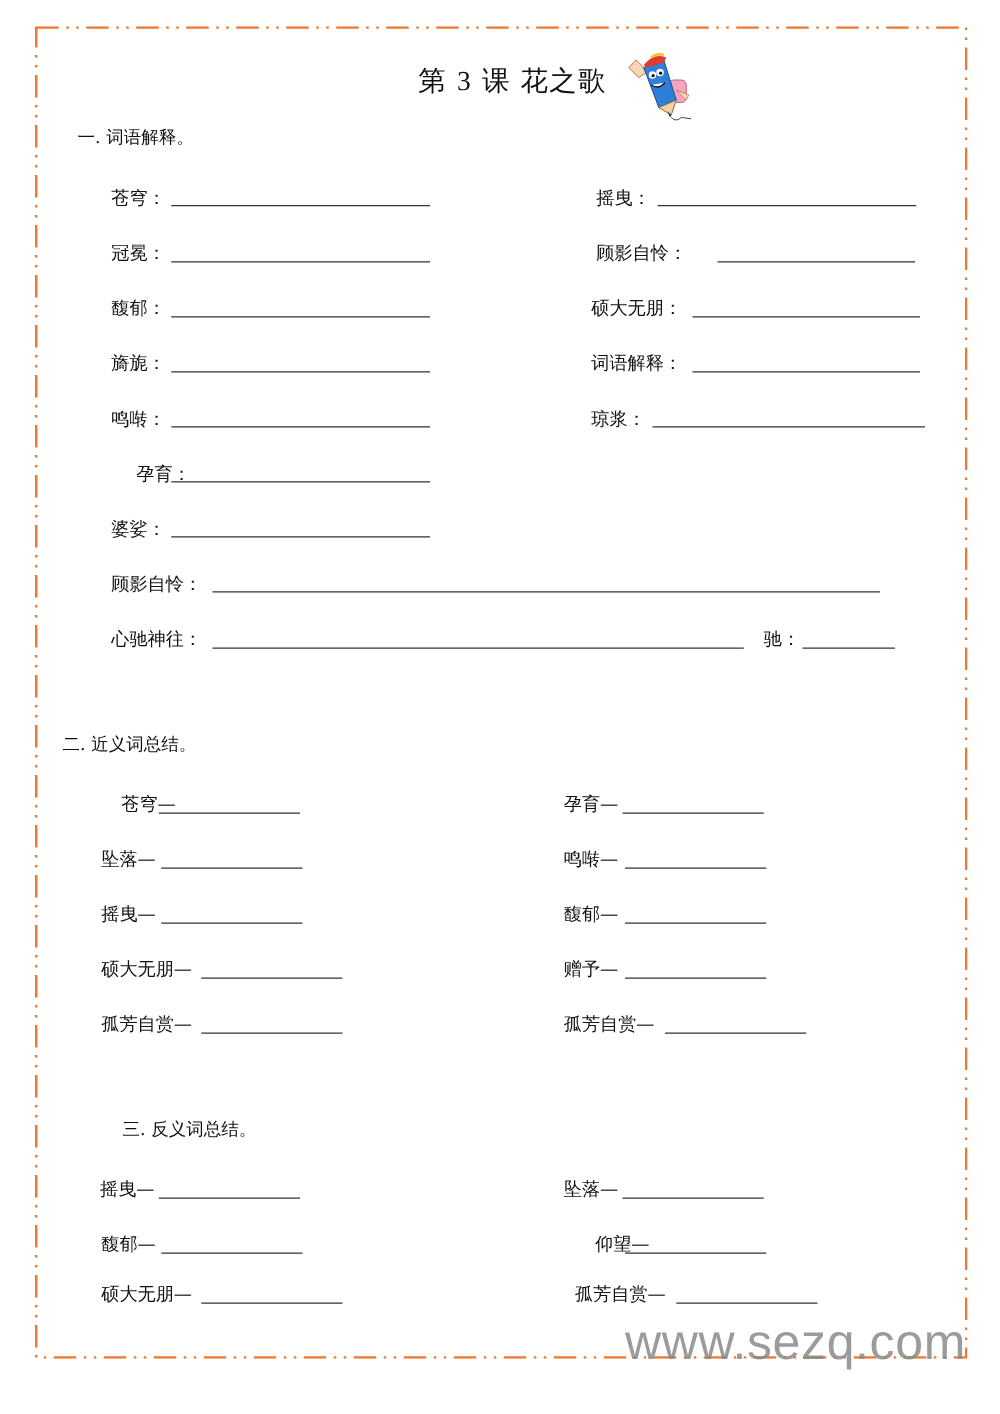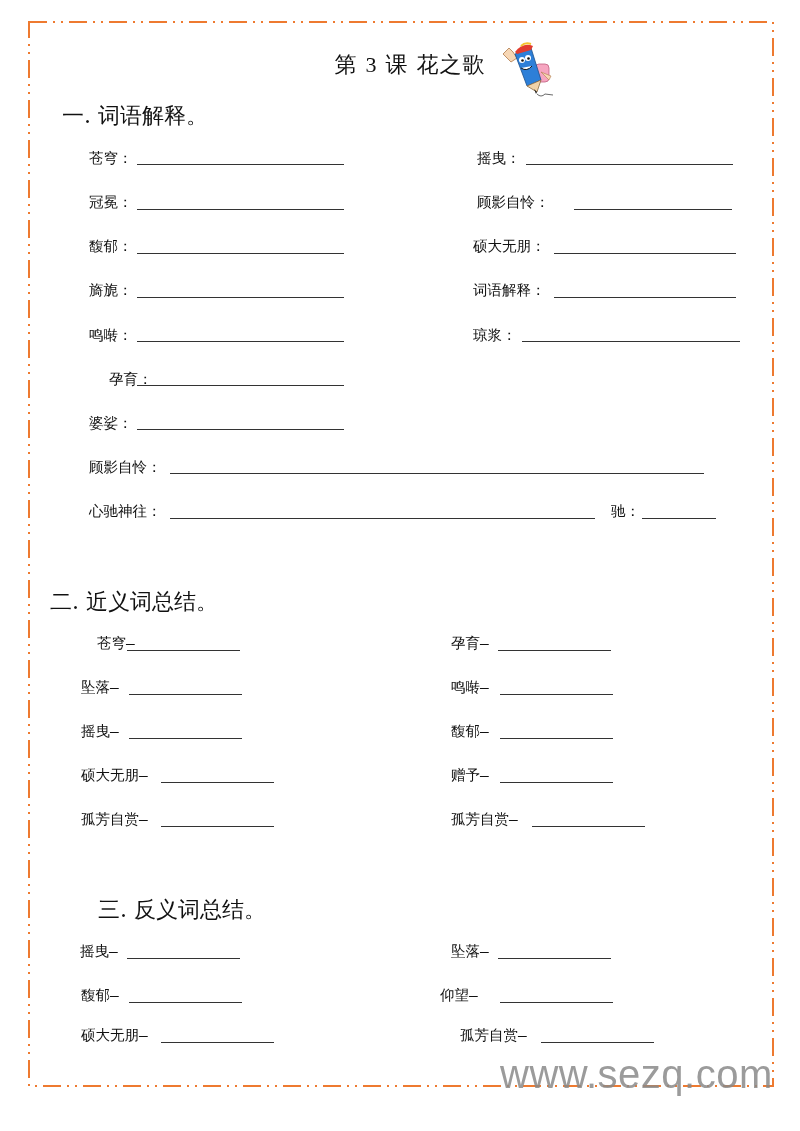--- a/index.html
+++ b/index.html
@@ -4,22 +4,22 @@
 <style>
   html, body { margin: 0; padding: 0; background: #ffffff; }
   body { width: 800px; height: 1131px; position: relative; overflow: hidden;
          font-family: "DejaVu Serif", "Liberation Serif", serif; color: #111; }
   .frame { position: absolute; left: 28px; top: 21px; width: 744px; height: 1064px; }
   .frame svg { position: absolute; left: 0; top: 0; }
   .title { position: absolute; top: 50px; left: 0; width: 820px; text-align: center;
            font-size: 22px; letter-spacing: 1px; color: #111; }
   .title .num { font-family: "Liberation Serif", serif; }
   .mascot { position: absolute; left: 497px; top: 40px; width: 62px; height: 62px; }
-  .heading { position: absolute; font-size: 22px; color: #111; }
-  .item { position: absolute; font-size: 14.5px; white-space: nowrap; color: #111; font-family: Liberation Mono, monospace; }
+  .heading { position: absolute; font-size: 14px; color: #111; }
+  .item { position: absolute; font-size: 14.5px; white-space: nowrap; color: #111; }
   .line { position: absolute; height: 0; border-bottom: 1.3px solid #333; }
   .watermark { position: absolute; left: 500px; top: 1052px; font-family: "Liberation Sans", sans-serif;
                font-size: 40px; color: #8a8a8a; opacity: 0.85; letter-spacing: 0.5px; }
 </style>
 </head>
 <body>
 
 <div class="frame">
   <svg width="746" height="1066" viewBox="0 0 746 1066">
     <rect x="1" y="1" width="744" height="1064" fill="none" stroke="#ee7a30" stroke-width="2" stroke-dasharray="18 6 2 6 2 6"></rect>
@@ -137,19 +137,19 @@
 
 <div class="item" style="left:81px; top:986px;">馥郁—</div>
 <div class="line" style="left:129px; top:1002px; width:113px;"></div>
 
 <div class="item" style="left:81px; top:1026px;">硕大无朋—</div>
 <div class="line" style="left:161px; top:1042px; width:113px;"></div>
 
 <div class="item" style="left:451px; top:942px;">坠落—</div>
 <div class="line" style="left:498px; top:958px; width:113px;"></div>
 
-<div class="item" style="left:440px; top:986px;">仰望—</div>
+<div class="item" style="left:476px; top:986px;">仰望—</div>
 <div class="line" style="left:500px; top:1002px; width:113px;"></div>
 
 <div class="item" style="left:460px; top:1026px;">孤芳自赏—</div>
 <div class="line" style="left:541px; top:1042px; width:113px;"></div>
 
 <div class="watermark">www.sezq.com</div>
 
 </body></html>

